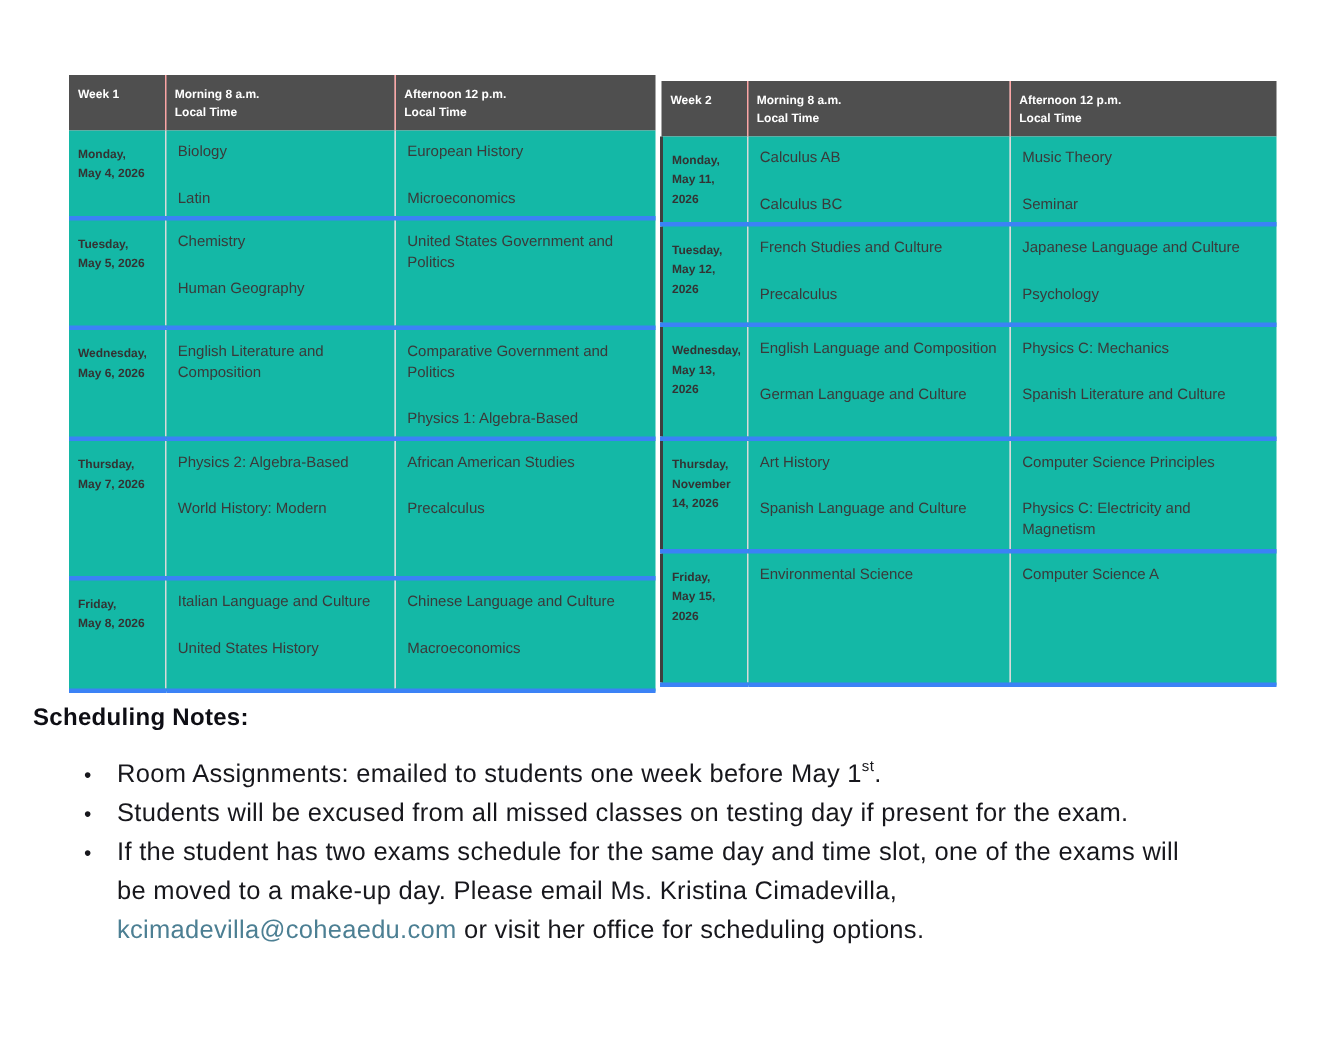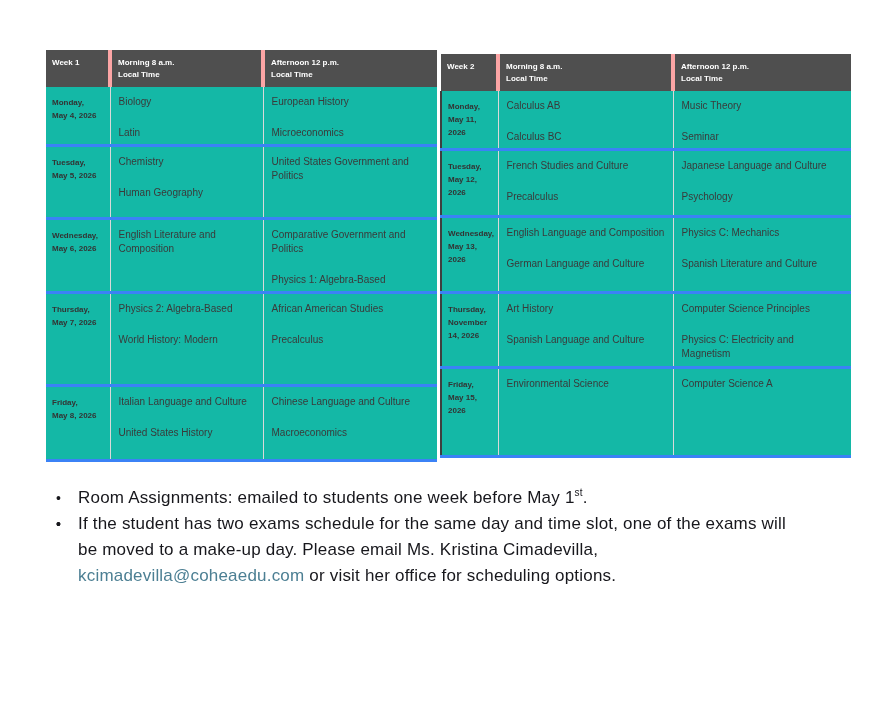--- a/index.html
+++ b/index.html
@@ -11,21 +11,21 @@
   
   .tables-row { position:absolute; left:46px; top:50px; display:flex; align-items:flex-start; gap:3px; }
   table.schedule { border-collapse:collapse; table-layout:fixed; }
   #week1 { width:391px; }
   #week2 { width:410px; margin-top:4px; }
 
   .schedule th {
     background:#4f4f4f; color:#ffffff; font-size:8px; line-height:12px;
     font-weight:bold; text-align:left; vertical-align:top; padding:7px 6px 6px 6px;margin-top:32px;
   }
-  .schedule th + th { border-left:4px solid #fca5a5; }
+  .schedule th + th { border-left:1px solid #fca5a5; }
 
   .schedule td { vertical-align:top; border-bottom:3px solid #3b82f6; background:#14b8a6; }
   .schedule td + td { border-left:1px solid #d9d9d9; }
   #week2 tbody td:first-child { border-left:2px solid #3f3f3f; }
 
   td.day-cell { font-size:8px; font-weight:bold; color:#333333; line-height:13px; padding:9px 3px 4px 6px; }
   td.course-cell { font-size:10px; color:#3a3a3a; line-height:14px; padding:8px 8px 4px 8px; }
   .course-cell p { margin:0 0 17px 0; }
   .course-cell p:last-child { margin-bottom:0; }
 
@@ -235,26 +235,28 @@
         </td>
         <td class="course-cell">
           <p>Computer Science A</p>
         </td>
       </tr>
     </tbody>
   </table>
 </div>
 
 <div class="notes">
+  <h2 class="notes-heading">Scheduling Notes:</h2>
   <ul class="notes-list">
     <li>
       <span class="bullet">•</span>
       <span>Room Assignments: emailed to students one week before May 1</span><sup>st</sup><span>.</span>
     </li>
     <li>
       <span class="bullet">•</span>
+      <span>Students will be excused from all missed classes on testing day if present for the exam.</span>
     </li>
     <li>
       <span class="bullet">•</span>
       <span>If the student has two exams schedule for the same day and time slot, one of the exams will be moved to a make-up day. Please email Ms. Kristina Cimadevilla, </span><a class="email-link">kcimadevilla@coheaedu.com</a><span> or visit her office for scheduling options.</span>
     </li>
   </ul>
 </div>
 
 </body></html>

